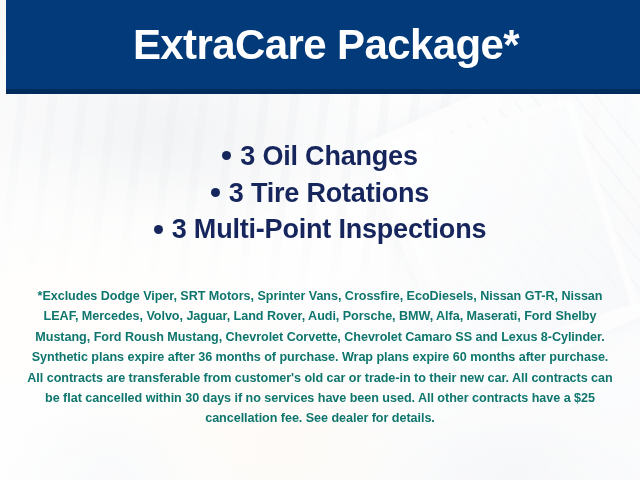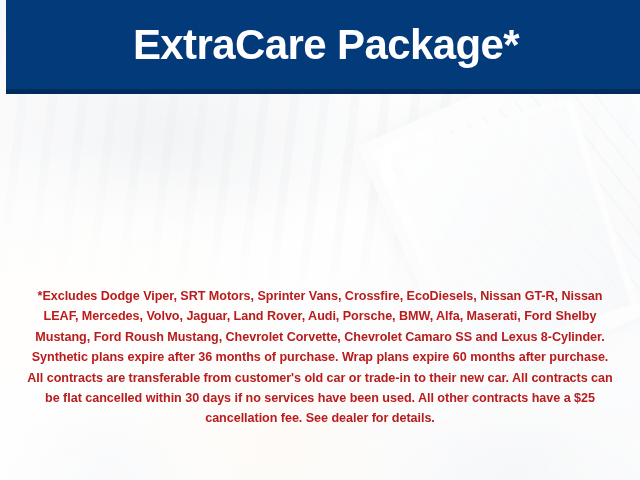--- a/index.html
+++ b/index.html
@@ -166,21 +166,21 @@
   }
 
   
   .fineprint {
     position: absolute;
     left: 26px;
     right: 26px;
     top: 286px;
     z-index: 4;
     text-align: center;
-    color: #b91c1c;
+    color: #0f766e;
     font-size: 12.6px;
     font-weight: bold;
     line-height: 1.62;
     letter-spacing: -0.05px;
   }
   .fineprint p {
     margin: 0;
   }
 </style>
 </head>
@@ -195,18 +195,29 @@
   <div class="bg-laptop2"></div>
   <div class="bg-layer bg-hands"></div>
   <div class="bg-layer bg-wash"></div>
   <div class="bg-layer bg-vignette"></div>
 
   <div class="header-band">
     <div class="header-title">ExtraCare Package*</div>
     <div class="header-rule"></div>
   </div>
 
+  <div class="bullets">
+    <div class="bullet-row">
+      <span class="bullet-dot"></span><span class="bullet-text">3 Oil Changes</span>
+    </div>
+    <div class="bullet-row">
+      <span class="bullet-dot"></span><span class="bullet-text">3 Tire Rotations</span>
+    </div>
+    <div class="bullet-row">
+      <span class="bullet-dot"></span><span class="bullet-text">3 Multi-Point Inspections</span>
+    </div>
+  </div>
 
   <div class="fineprint">
     <p>*Excludes Dodge Viper, SRT Motors, Sprinter Vans, Crossfire, EcoDiesels, Nissan GT-R, Nissan LEAF, Mercedes, Volvo, Jaguar, Land Rover, Audi, Porsche, BMW, Alfa, Maserati, Ford Shelby Mustang, Ford Roush Mustang, Chevrolet Corvette, Chevrolet Camaro SS and Lexus 8-Cylinder. Synthetic plans expire after 36 months of purchase. Wrap plans expire 60 months after purchase. All contracts are transferable from customer's old car or trade-in to their new car. All contracts can be flat cancelled within 30 days if no services have been used. All other contracts have a $25 cancellation fee. See dealer for details.</p>
   </div>
 
 </div>
 
 </body></html>

